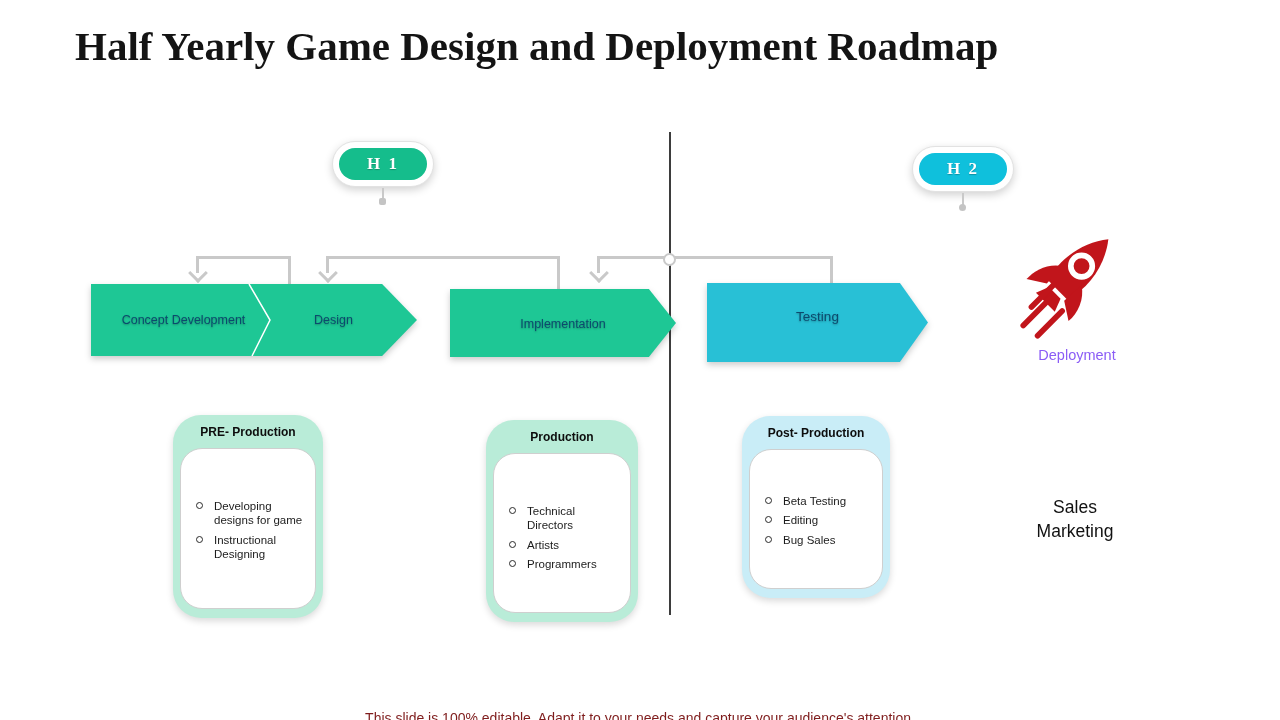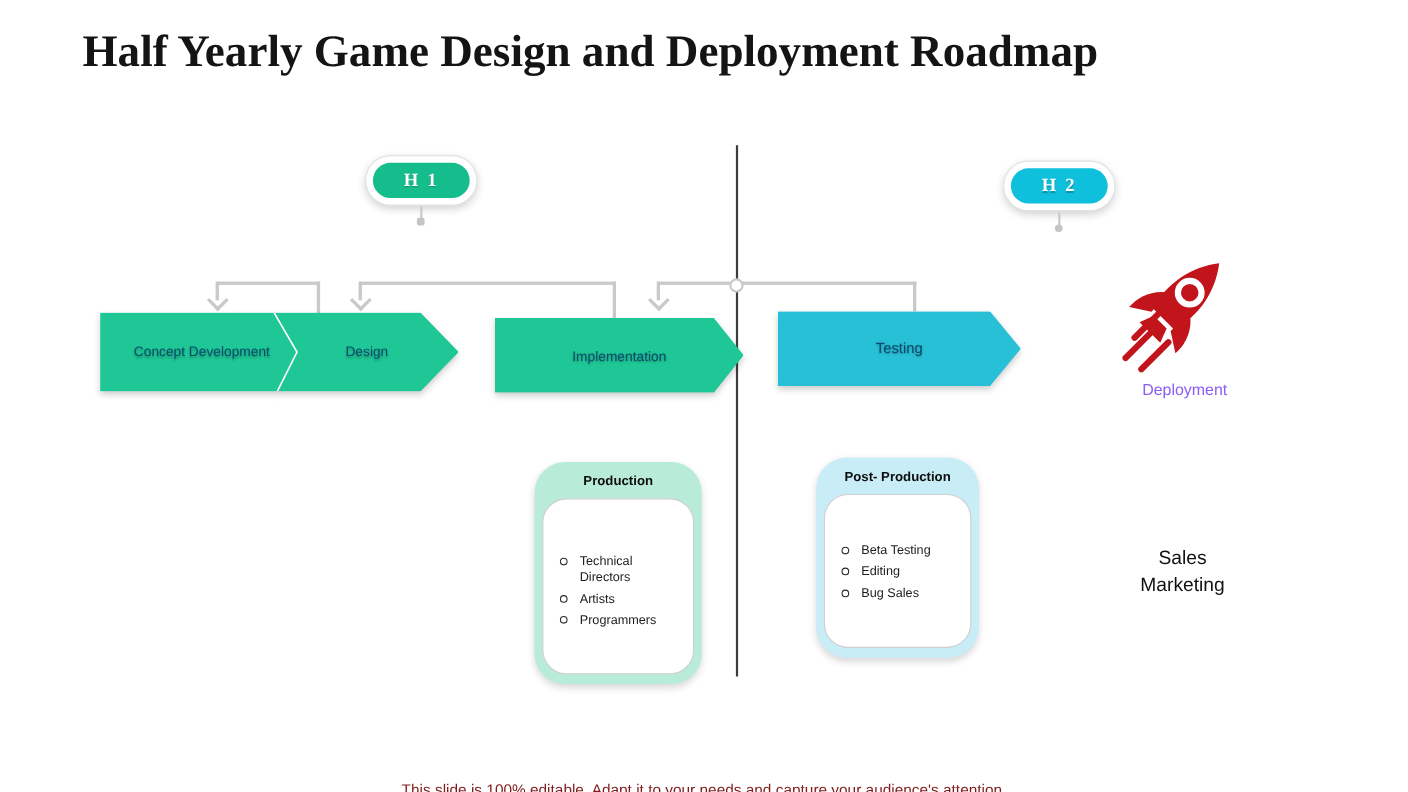--- a/index.html
+++ b/index.html
@@ -40,21 +40,21 @@
   }
   
   .parrow{position:absolute;filter:drop-shadow(0 3px 3px rgba(0,0,0,.20));}
   .parrow-shape{position:absolute;inset:0;}
   .green{background:#1ec795;}
   .cyan{background:#28c0d6;}
   .arrow1{left:91px;top:284px;width:326px;height:72px;}
   .arrow1 .parrow-shape{clip-path:polygon(0 0,89.3% 0,100% 50%,89.3% 100%,0 100%);}
   .arrow2{left:450px;top:289px;width:226px;height:68px;}
   .arrow2 .parrow-shape{clip-path:polygon(0 0,88% 0,100% 50%,88% 100%,0 100%);}
-  .arrow3{left:707px;top:283px;width:221px;height:68px;}
+  .arrow3{left:707px;top:283px;width:221px;height:79px;}
   .arrow3 .parrow-shape{clip-path:polygon(0 0,87.3% 0,100% 50%,87.3% 100%,0 100%);}
   .stage-label{
     position:absolute;color:#0c4a6e;font-size:12.5px;text-align:center;
     text-shadow:0 1px 2px rgba(0,0,0,.30);
   }
   .chevline{position:absolute;left:0;top:0;}
   
   .rocket-wrap{position:absolute;left:1013px;top:222px;width:128px;height:128px;}
   .deploy-label{position:absolute;left:1013px;top:347px;width:128px;text-align:center;font-size:14.5px;color:#8b5cf6;}
   .sales-label{position:absolute;left:1025px;top:496px;width:100px;text-align:center;font-size:17.5px;color:#111;line-height:1.35;}
@@ -160,20 +160,35 @@
         <line x1="18" y1="83" x2="40" y2="61"></line>
         <line x1="10" y1="101" x2="36" y2="75"></line>
         <line x1="24" y1="111" x2="48" y2="87"></line>
       </g>
     </svg>
   </div>
   <div class="deploy-label">Deployment</div>
 
   <div class="sales-label">Sales Marketing</div>
 
+  <div class="stage-box box-mint box1">
+    <div class="box-header">PRE- Production</div>
+    <div class="box-inner">
+      <ul class="box-list">
+        <li>
+            <span class="bullet-o"></span>
+            <span>Developing designs for game</span>
+          </li>
+        <li>
+            <span class="bullet-o"></span>
+            <span>Instructional Designing</span>
+          </li>
+      </ul>
+    </div>
+  </div>
 
   <div class="stage-box box-mint box2">
     <div class="box-header">Production</div>
     <div class="box-inner">
       <ul class="box-list">
         <li>
             <span class="bullet-o"></span>
             <span>Technical Directors</span>
           </li>
         <li>

